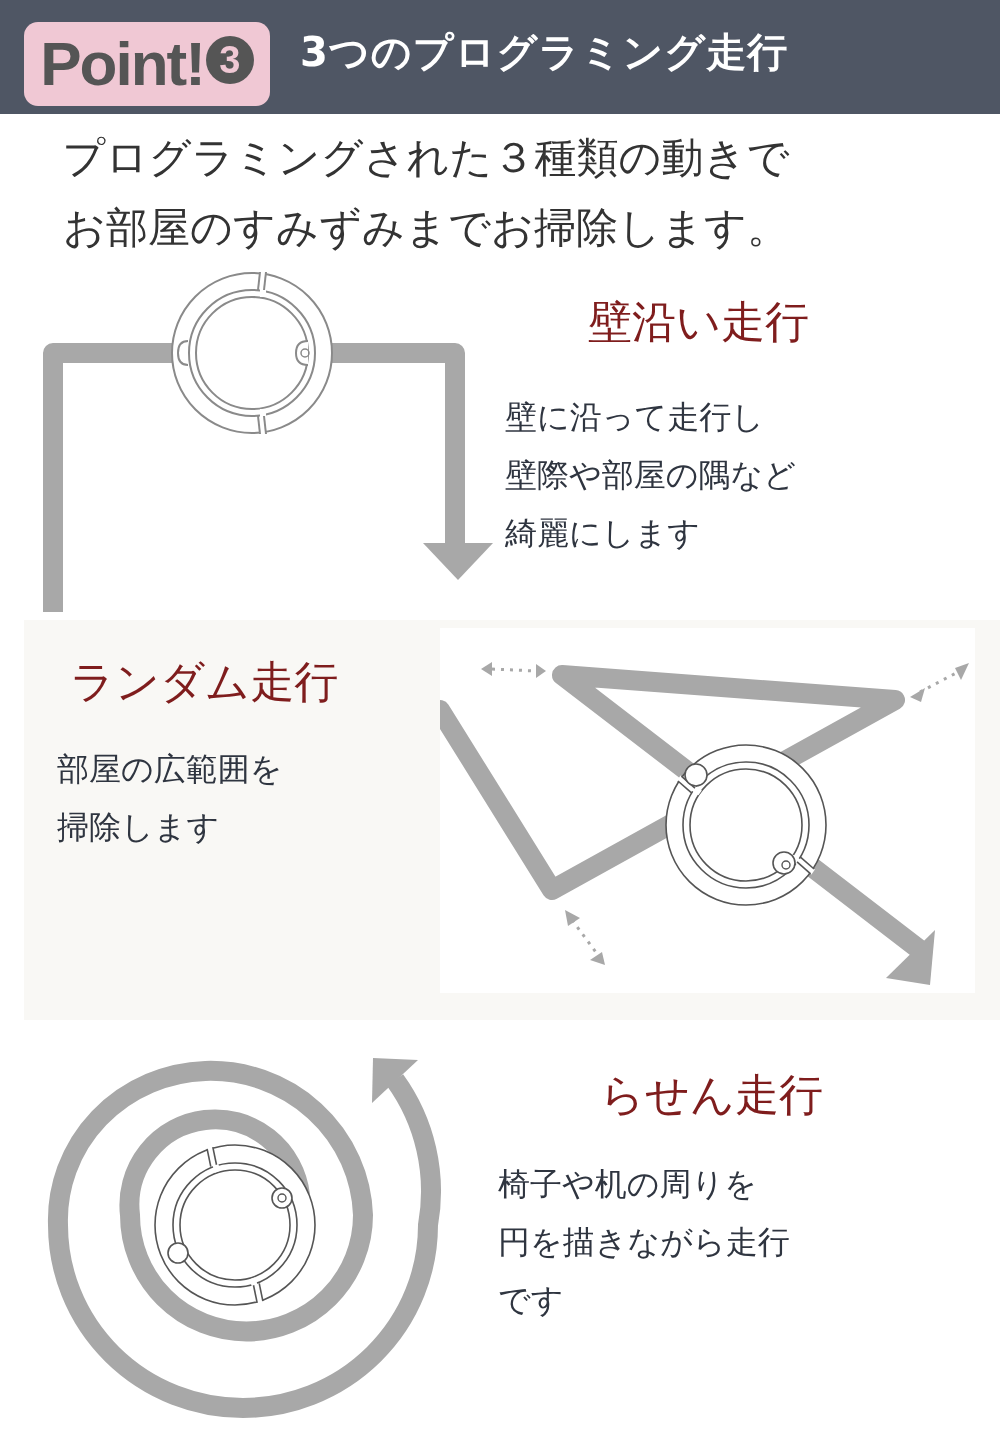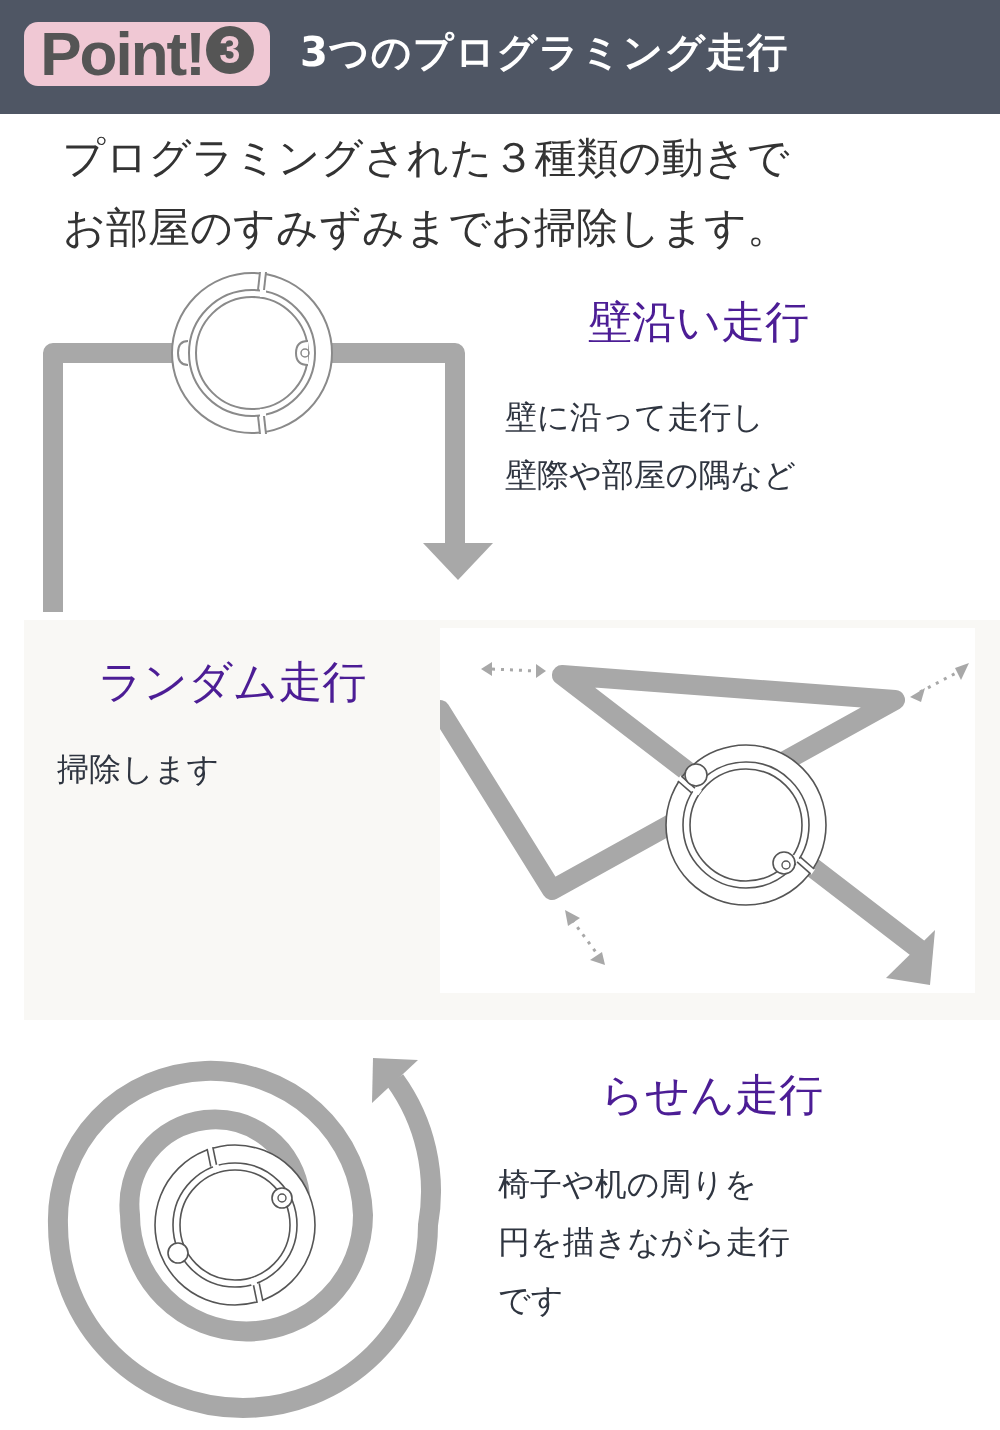--- a/index.html
+++ b/index.html
@@ -1,30 +1,30 @@
 <!DOCTYPE html>
 <html><head>
 <meta charset="utf-8">
 <style>
   html, body { margin:0; padding:0; }
   body { width:1000px; height:1430px; background:#ffffff; position:relative; overflow:hidden;
          font-family:"DejaVu Sans","Liberation Sans",sans-serif; color:#2f3540; }
   .header { position:absolute; left:0; top:0; width:1000px; height:114px; background:#4f5664; }
-  .badge { position:absolute; left:24px; top:22px; width:246px; height:64px; background:#f0c8d4;
+  .badge { position:absolute; left:24px; top:22px; width:246px; height:84px; background:#f0c8d4;
            border-radius:14px; display:flex; align-items:center; justify-content:center; }
   .badge-text { font-family:"Liberation Sans",sans-serif; font-weight:bold; font-size:62px; color:#555555;
                 letter-spacing:-2px; line-height:1; }
   .badge-num { display:inline-block; width:48px; height:48px; border-radius:50%; background:#555555; color:#f0c8d4;
                font-size:38px; font-weight:bold; text-align:center; line-height:48px; margin-left:2px;
                font-family:"Liberation Sans",sans-serif; vertical-align:middle; position:relative; top:-4px; }
   .header-title { position:absolute; left:300px; top:30px; font-size:40px; font-weight:bold; color:#ffffff;
                   line-height:1.1; white-space:nowrap; letter-spacing:1px; }
   .intro { position:absolute; left:0; width:852px; text-align:center; font-size:42px; color:#333333;
            line-height:1; white-space:nowrap; }
-  .sec-title { position:absolute; font-size:44px; color:#4c1d95; white-space:nowrap; line-height:1; }
+  .sec-title { position:absolute; font-size:44px; color:#7f1d1d; white-space:nowrap; line-height:1; }
   .sec-body { position:absolute; font-size:32px; color:#2f3540; line-height:58px; white-space:nowrap; }
   .beige { position:absolute; left:24px; top:620px; width:976px; height:400px; background:#f9f8f5; }
   .panel { position:absolute; left:440px; top:628px; width:535px; height:365px; background:#ffffff; }
   svg { position:absolute; overflow:visible; }
 </style>
 </head>
 <body>
 
 <div class="header">
   <div class="badge">
@@ -53,20 +53,21 @@
     <line x1="14" y1="81" x2="12" y2="63" stroke="#8a8a8a" stroke-width="2"></line>
     <path d="M-64 -12 Q-74 -12 -74 0 Q-74 12 -64 12" fill="#ffffff" stroke="#8a8a8a" stroke-width="2"></path>
     <path d="M56 -12 Q44 -12 44 0 Q44 12 56 12" fill="#ffffff" stroke="#8a8a8a" stroke-width="2"></path>
     <circle cx="53" cy="0" r="4" fill="none" stroke="#8a8a8a" stroke-width="1.5"></circle>
   </g>
 </svg>
 <div class="sec-title" style="left:588px;top:300px;">壁沿い走行</div>
 <div class="sec-body" style="left:505px;top:388px;">
   <div>壁に沿って走行し</div>
   <div>壁際や部屋の隅など</div>
+  <div>綺麗にします</div>
 </div>
 
 <div class="beige"></div>
 <div class="panel"></div>
 <svg width="1000" height="1430" style="left:0;top:0;">
   <defs>
     <clipPath id="pclip">
         <rect x="440" y="628" width="535" height="365"></rect>
       </clipPath>
   </defs>
@@ -98,22 +99,23 @@
     <g transform="rotate(125)">
       <rect x="-3" y="-82" width="6" height="26" fill="#ffffff"></rect>
       <line x1="-3" y1="-81" x2="-5" y2="-63" stroke="#555555" stroke-width="1.6"></line>
       <line x1="3" y1="-81" x2="1" y2="-63" stroke="#555555" stroke-width="1.6"></line>
     </g>
     <circle cx="-50" cy="-50" r="11" fill="#ffffff" stroke="#555555" stroke-width="1.6"></circle>
     <circle cx="38" cy="38" r="11" fill="#ffffff" stroke="#555555" stroke-width="1.6"></circle>
     <circle cx="40" cy="40" r="4" fill="none" stroke="#555555" stroke-width="1.4"></circle>
   </g>
 </svg>
-<div class="sec-title" style="left:70px;top:660px;margin-left:28px;">ランダム走行</div>
+<div class="sec-title" style="left:70px;top:660px;">ランダム走行</div>
 <div class="sec-body" style="left:57px;top:740px;">
+  <div>部屋の広範囲を</div>
   <div>掃除します</div>
 </div>
 
 <svg width="1000" height="1430" style="left:0;top:0;">
   <path d="M300 1195
            A82 82 0 0 0 130 1215
            A105 105 0 0 0 363 1215
            A135 132 0 0 0 58 1225
            A180 178 0 0 0 428 1225
            A190 190 0 0 0 395 1080" fill="none" stroke="#a8a8a8" stroke-width="20" stroke-linecap="butt"></path>

